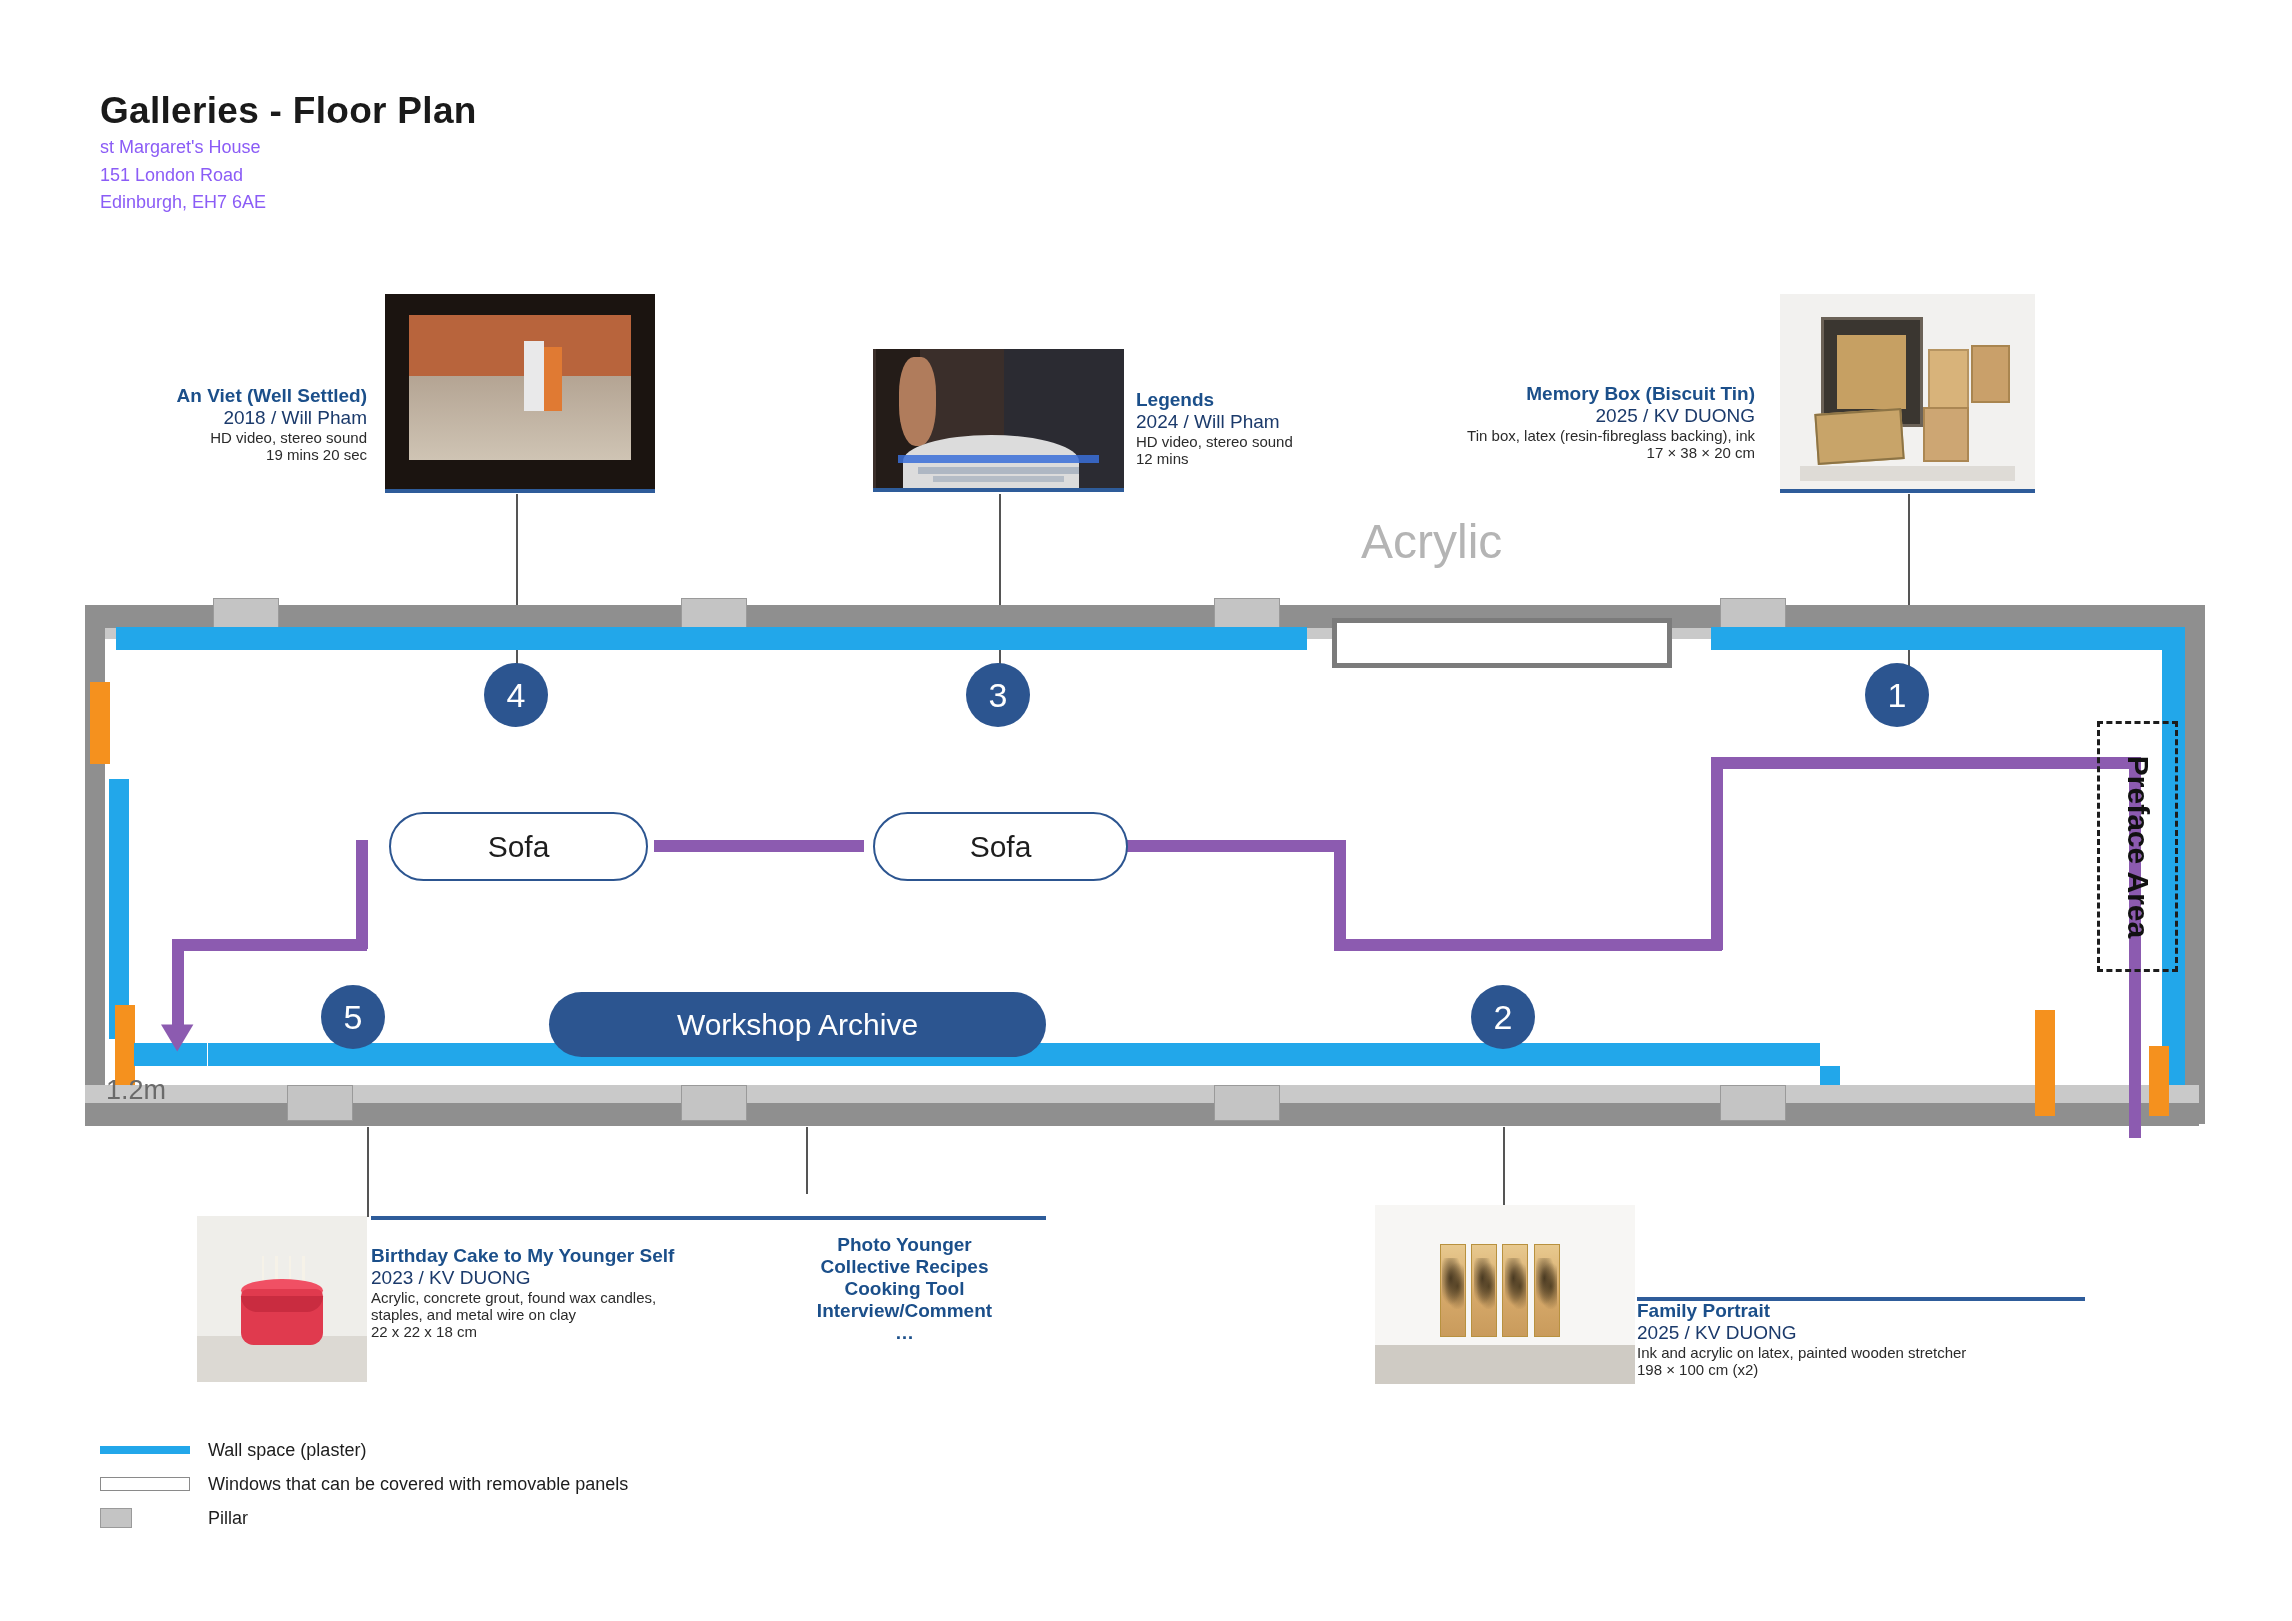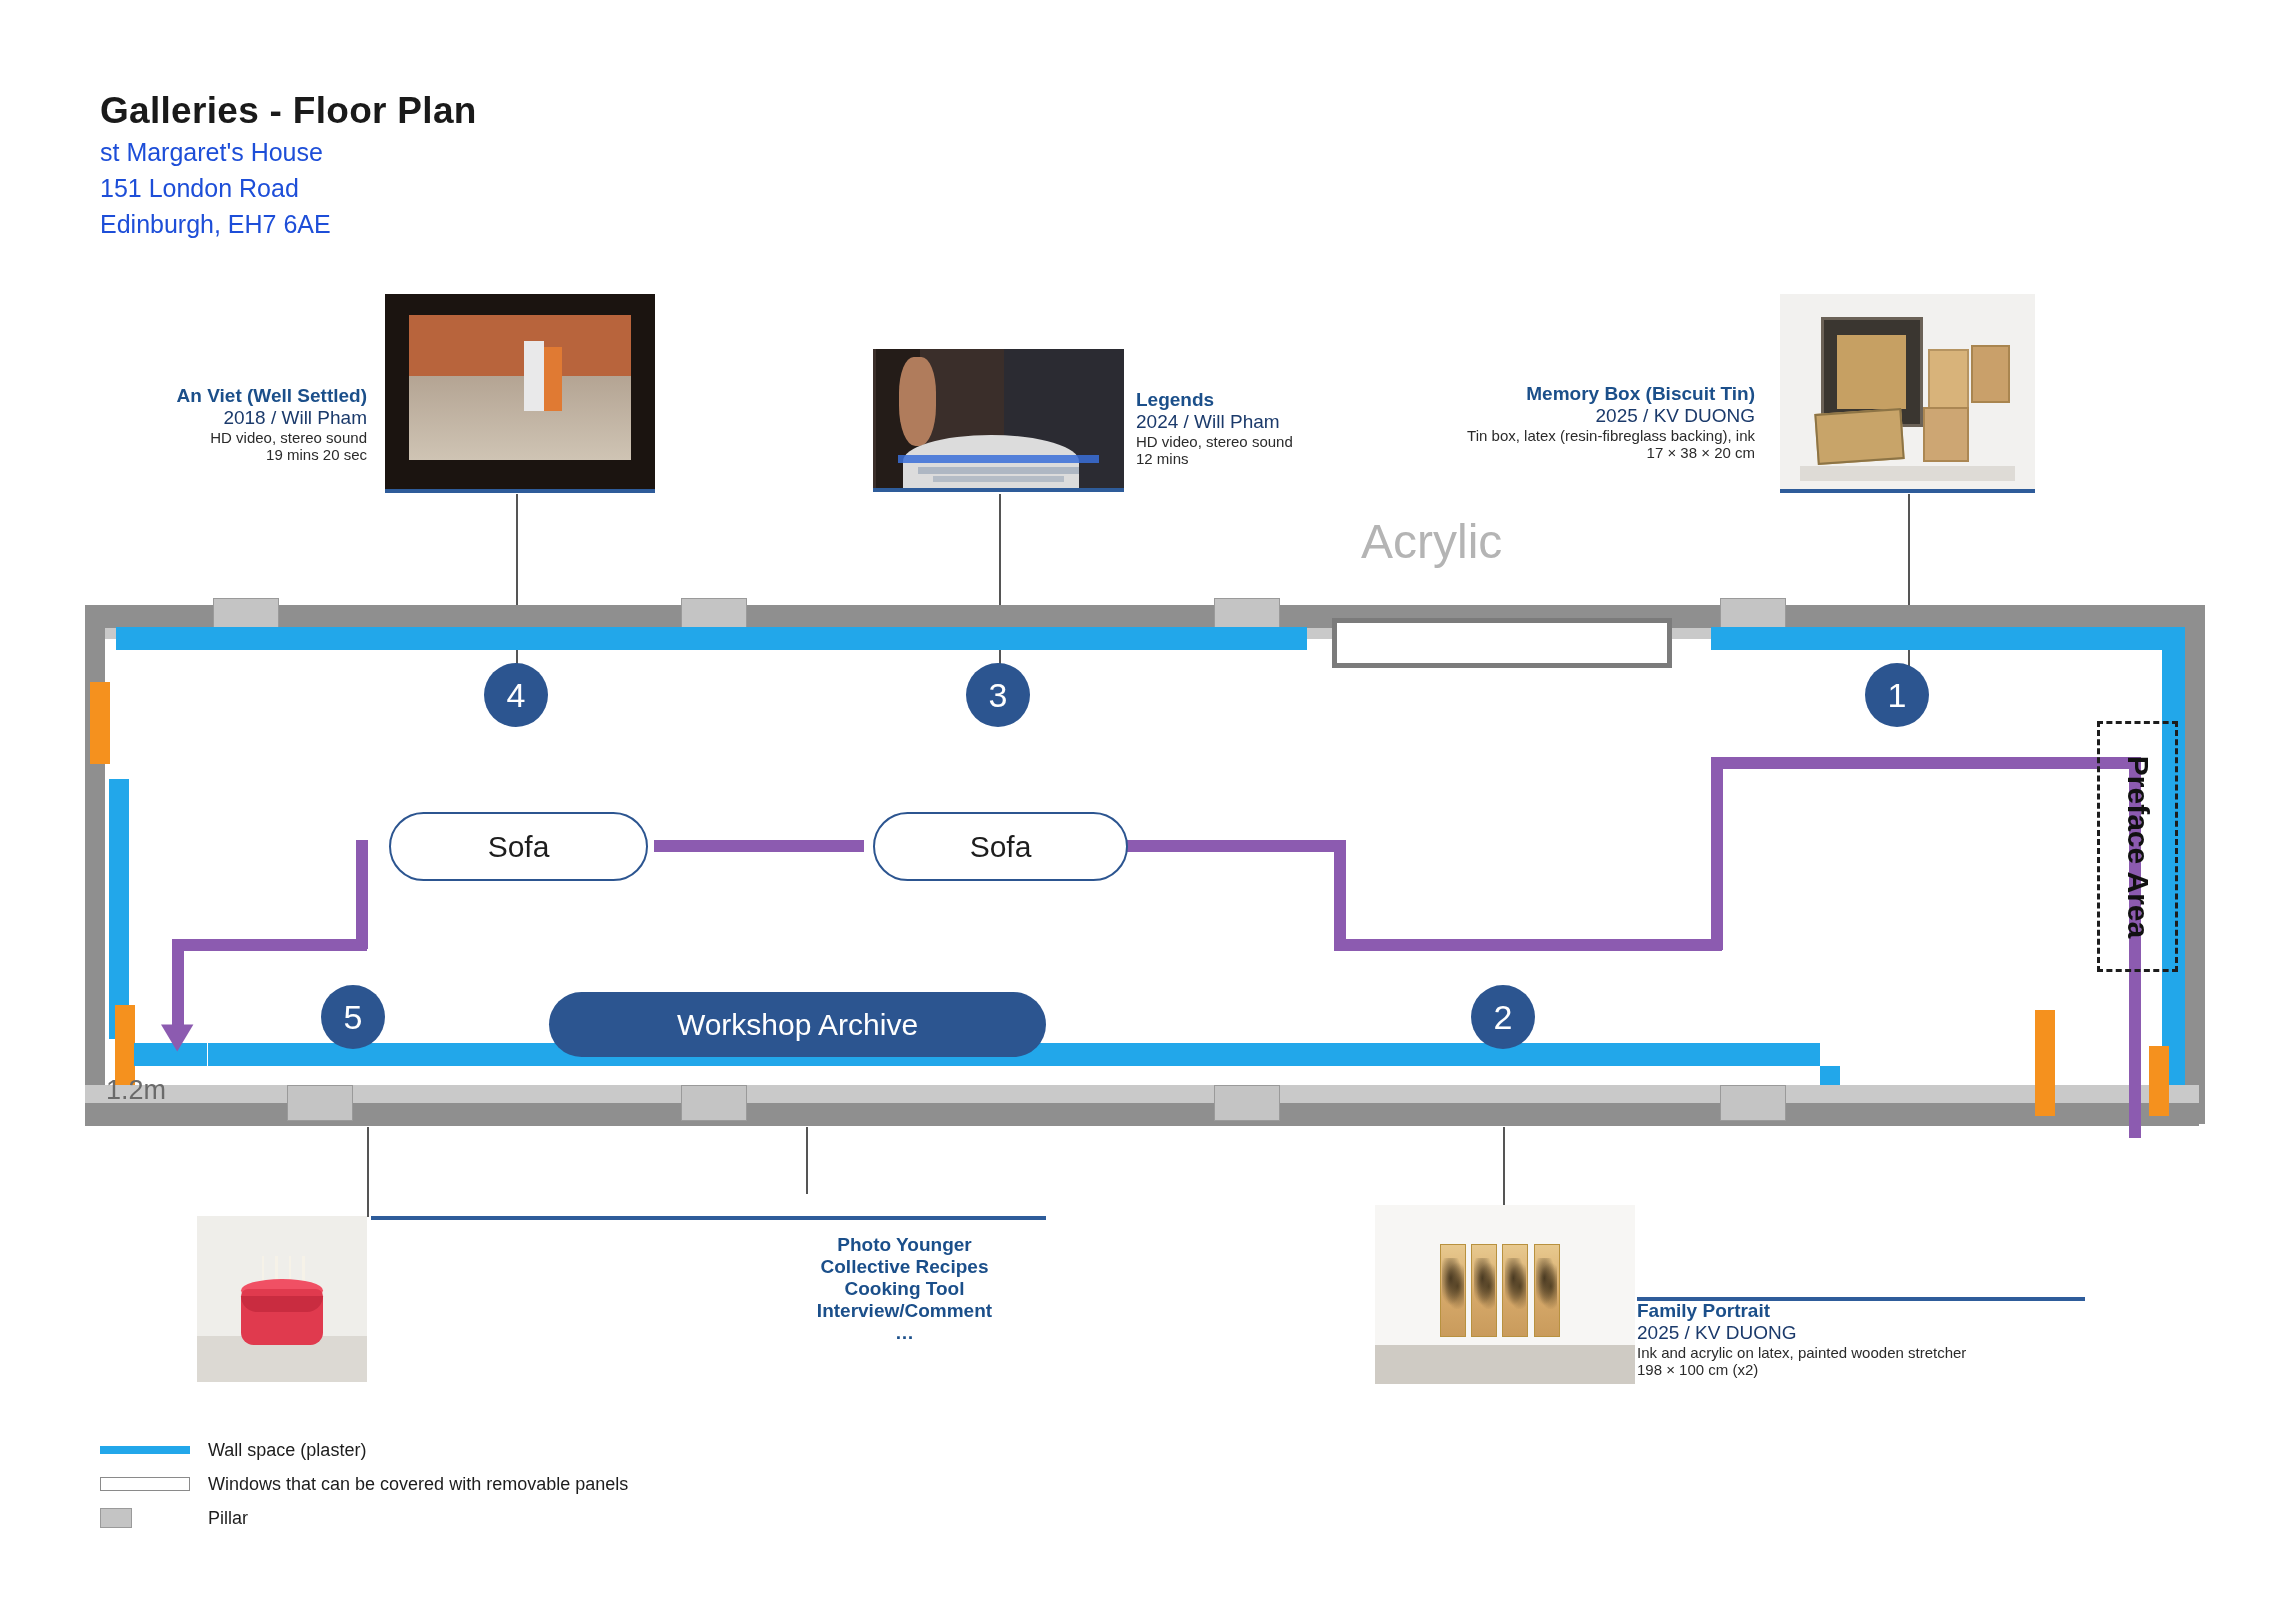--- a/index.html
+++ b/index.html
@@ -2,21 +2,21 @@
 <html style="font-size:14.3px"><head>
 <meta charset="utf-8">
 <style>
   html,body{margin:0;padding:0;background:#ffffff;}
   body{width:2293px;height:1621px;position:relative;font-family:"Liberation Sans",sans-serif;overflow:hidden;}
   #root{position:absolute;left:0;top:0;width:2293px;height:1621px;}
 
   
   .title-block{position:absolute;left:100px;top:90px;}
   .title-main{font-size:37px;font-weight:bold;color:#1a1a1a;letter-spacing:0.3px;text-align:center;}
-  .title-sub{font-size:25px;color:#1d4ed8;line-height:1.22;margin-top:5.4px;}
+  .title-sub{font-size:18px;color:#8b5cf6;line-height:1.22;margin-top:5.4px;}
 
   
   .cap{position:absolute;color:#1b3a6b;}
   .cap .ttl{font-weight:bold;font-size:19px;color:#1b4f8a;}
   .cap .l2{font-size:19px;color:#1b3a6b;}
   .cap .l3{font-size:15px;color:#2b2b2b;}
   .cap.right{text-align:right;}
   .cap.center{text-align:center;}
 
   
@@ -276,20 +276,27 @@
       <div class="candle" style="left:38%;"></div>
       <div class="candle" style="left:46%;"></div>
       <div class="candle" style="left:54%;"></div>
       <div class="candle" style="left:62%;"></div>
       <div class="cake-top"></div>
       <div class="cake-body"></div>
       <div class="cake-drip"></div>
     </div>
   </div>
   <div class="leader-h" style="left:371px;top:1216px;width:675px;"></div>
+  <div class="cap" style="left:371px;top:1245px;width:466px;">
+    <div class="ttl">Birthday Cake to My Younger Self</div>
+    <div class="l2">2023 / KV DUONG</div>
+    <div class="l3">Acrylic, concrete grout, found wax candles,</div>
+    <div class="l3">staples, and metal wire on clay</div>
+    <div class="l3">22 x 22 x 18 cm</div>
+  </div>
 
   <div class="cap center" style="left:761px;top:1234px;width:287px;">
     <div class="ttl">Photo Younger</div>
     <div class="ttl">Collective Recipes</div>
     <div class="ttl">Cooking Tool</div>
     <div class="ttl">Interview/Comment</div>
     <div class="ttl">…</div>
   </div>
 
   <div class="thumb" style="left:1375px;top:1205px;width:260px;height:179px;border-bottom:none;">

